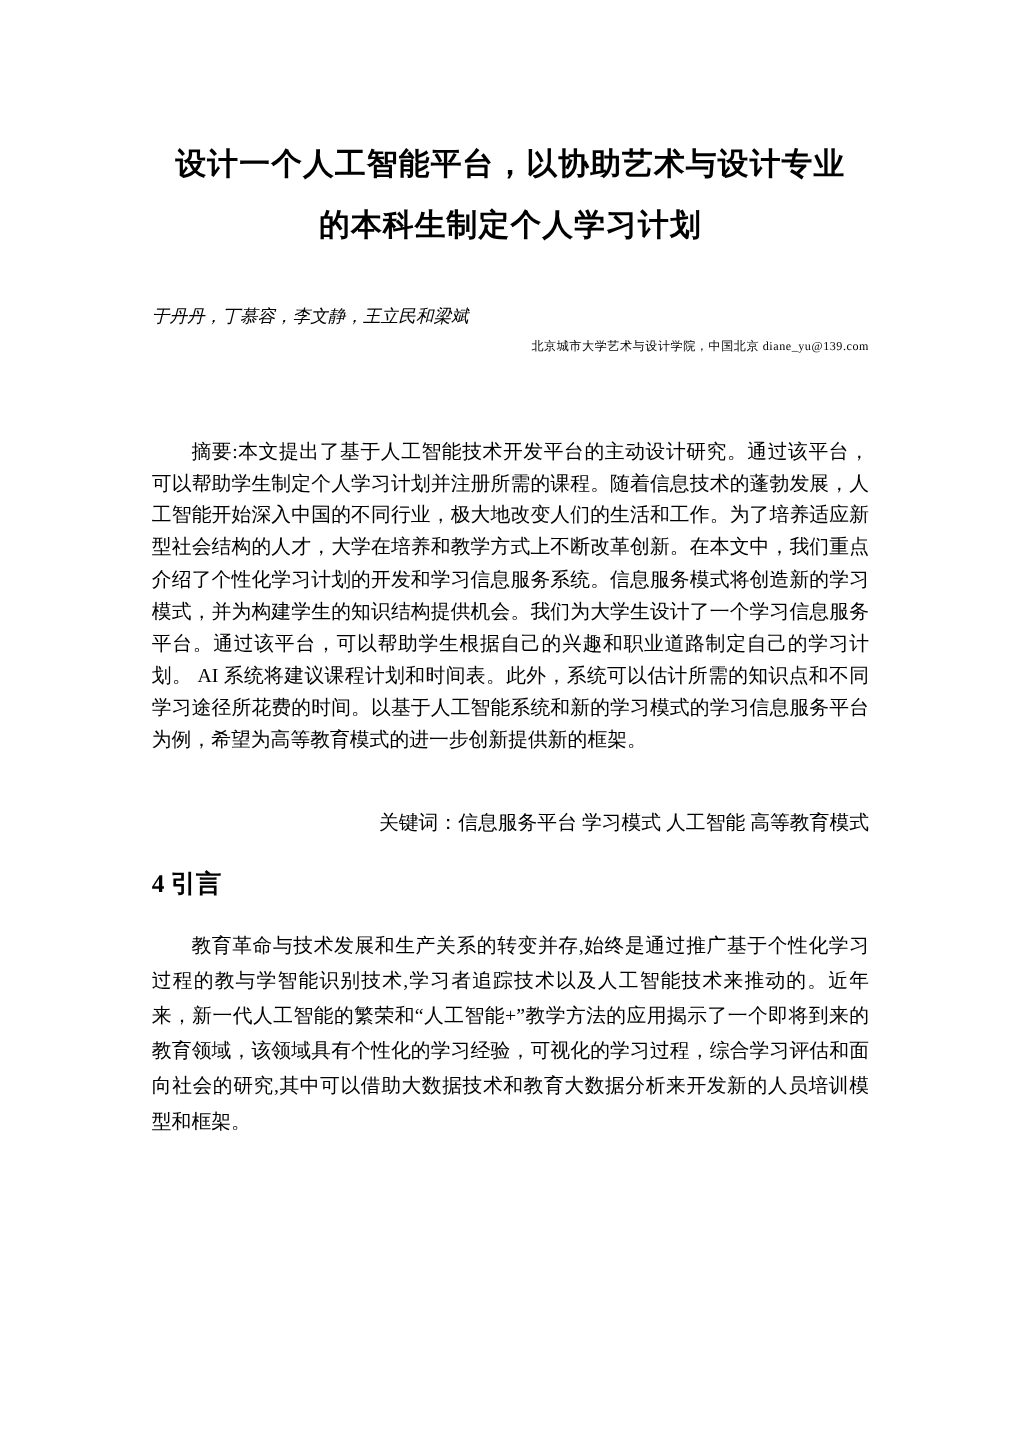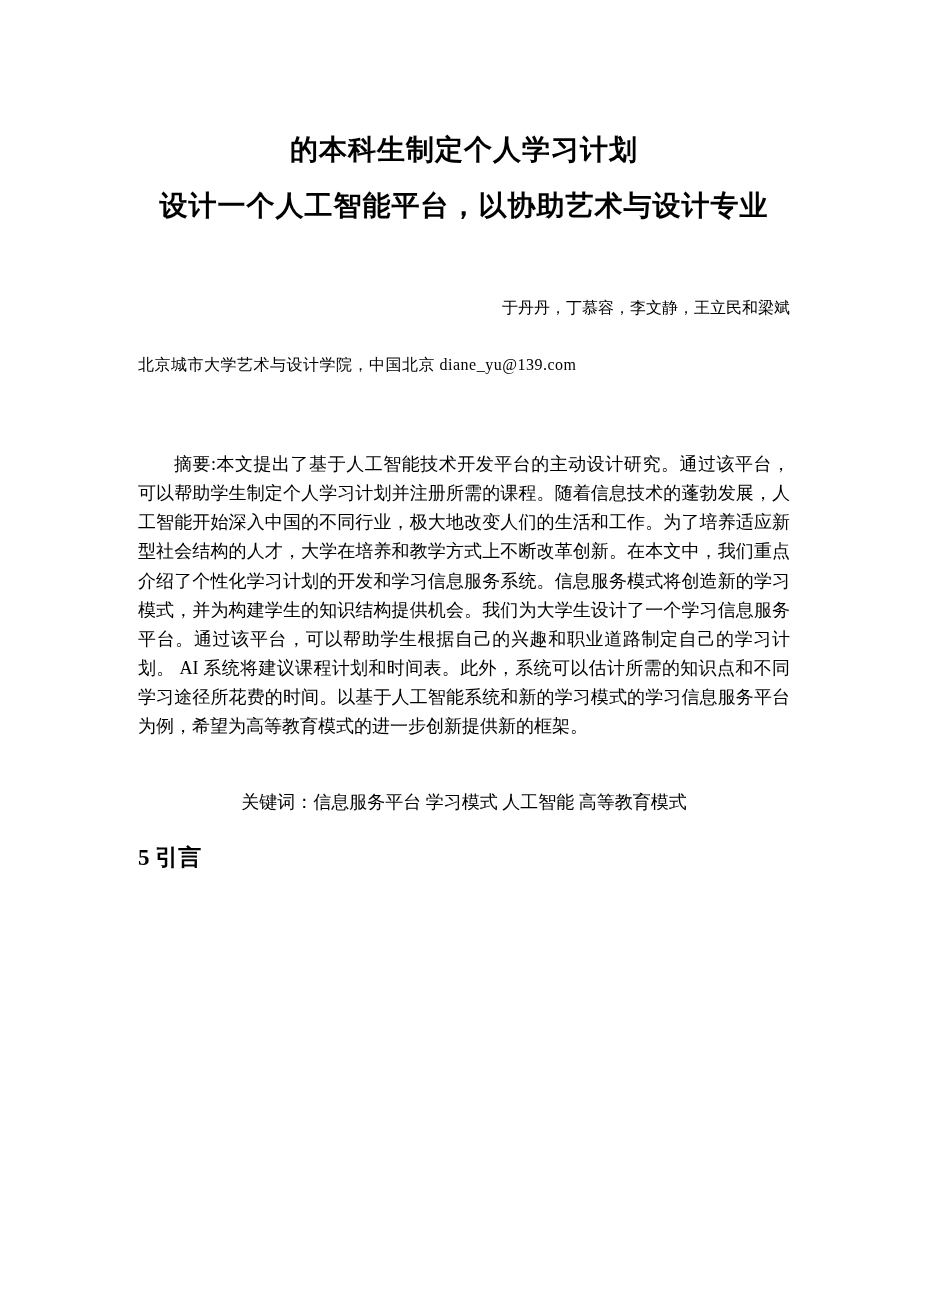--- a/index.html
+++ b/index.html
@@ -19,42 +19,43 @@
     overflow: hidden;
   }
   .title {
     font-size: 28px;
     font-weight: bold;
     text-align: center;
     line-height: 2.0;
     letter-spacing: 1px;
   }
   .authors {
-    text-align: right;
+    text-align: left;
     font-size: 16px;
-    margin-top: 64px;
+    margin-top: 44px;
+    font-style: italic;
   }
   .affiliation {
-    text-align: left;
-    font-size: 16px;
-    margin-top: 36px;
+    text-align: right;
+    font-size: 11px;
+    margin-top: 8px;
     letter-spacing: 0.5px;
   }
   .abstract {
     font-size: 18px;
     line-height: 1.62;
     text-align: justify;
     text-indent: 2em;
     margin: 74px 0 12px 0;
   }
   .keywords {
     font-size: 18px;
     line-height: 1.6;
     margin: 46px 0 0 0;
-    text-align: center;
+    text-align: right;
   }
   h2.section {
     font-size: 23px;
     font-weight: bold;
     margin: 26px 0 0 0;
     line-height: 1.4;
   }
   .para {
     font-size: 18px;
     line-height: 1.78;
@@ -62,29 +63,30 @@
     text-indent: 2em;
     margin: 22px 0 0 0;
   }
 </style>
 </head>
 <body>
 
 <div class="page">
 
   <div class="title">
+    <div>设计一个人工智能平台，以协助艺术与设计专业</div>
     <div>的本科生制定个人学习计划</div>
-    <div>设计一个人工智能平台，以协助艺术与设计专业</div>
   </div>
 
   <div class="authors">于丹丹，丁慕容，李文静，王立民和梁斌</div>
 
   <div class="affiliation">北京城市大学艺术与设计学院，中国北京 diane_yu@139.com</div>
 
   <p class="abstract">摘要:本文提出了基于人工智能技术开发平台的主动设计研究。通过该平台，可以帮助学生制定个人学习计划并注册所需的课程。随着信息技术的蓬勃发展，人工智能开始深入中国的不同行业，极大地改变人们的生活和工作。为了培养适应新型社会结构的人才，大学在培养和教学方式上不断改革创新。在本文中，我们重点介绍了个性化学习计划的开发和学习信息服务系统。信息服务模式将创造新的学习模式，并为构建学生的知识结构提供机会。我们为大学生设计了一个学习信息服务平台。通过该平台，可以帮助学生根据自己的兴趣和职业道路制定自己的学习计划。 AI 系统将建议课程计划和时间表。此外，系统可以估计所需的知识点和不同学习途径所花费的时间。以基于人工智能系统和新的学习模式的学习信息服务平台为例，希望为高等教育模式的进一步创新提供新的框架。</p>
 
   <p class="keywords">关键词：信息服务平台 学习模式 人工智能 高等教育模式</p>
 
-  <h2 class="section">5 引言</h2>
+  <h2 class="section">4 引言</h2>
 
+  <p class="para">教育革命与技术发展和生产关系的转变并存,始终是通过推广基于个性化学习过程的教与学智能识别技术,学习者追踪技术以及人工智能技术来推动的。近年来，新一代人工智能的繁荣和“人工智能+”教学方法的应用揭示了一个即将到来的教育领域，该领域具有个性化的学习经验，可视化的学习过程，综合学习评估和面向社会的研究,其中可以借助大数据技术和教育大数据分析来开发新的人员培训模型和框架。</p>
 
 
 </div>
 
 </body></html>

